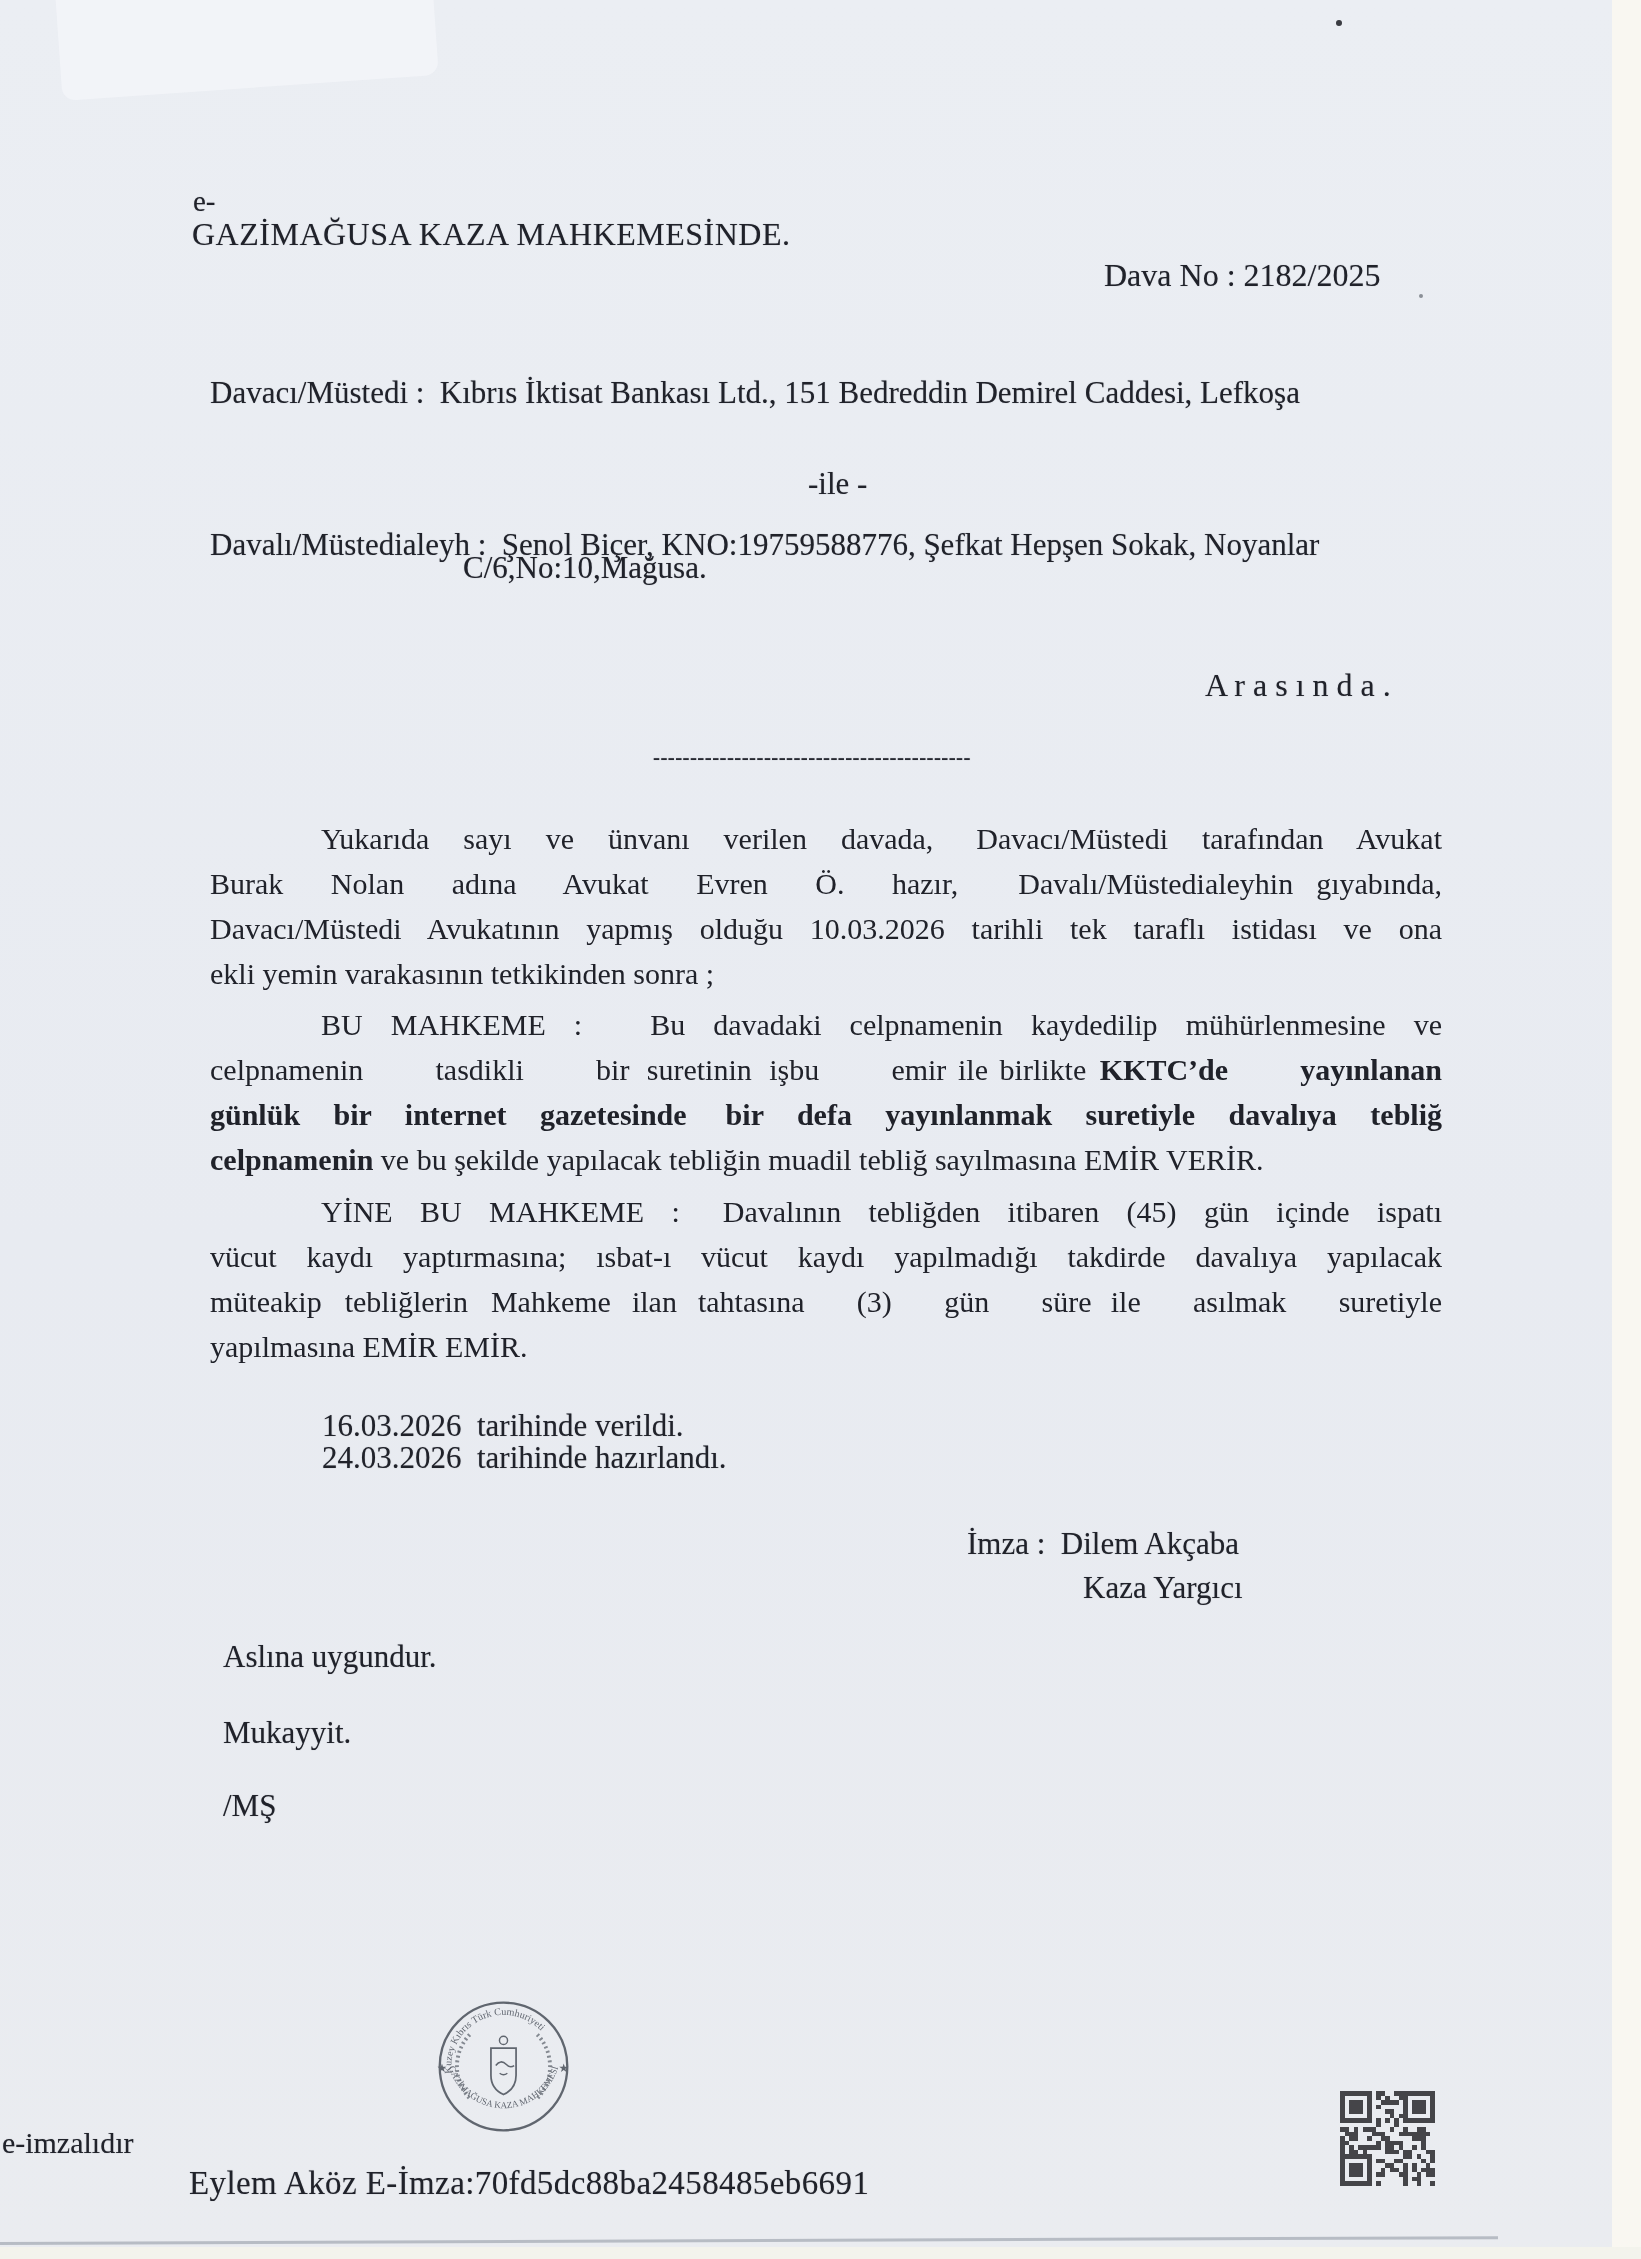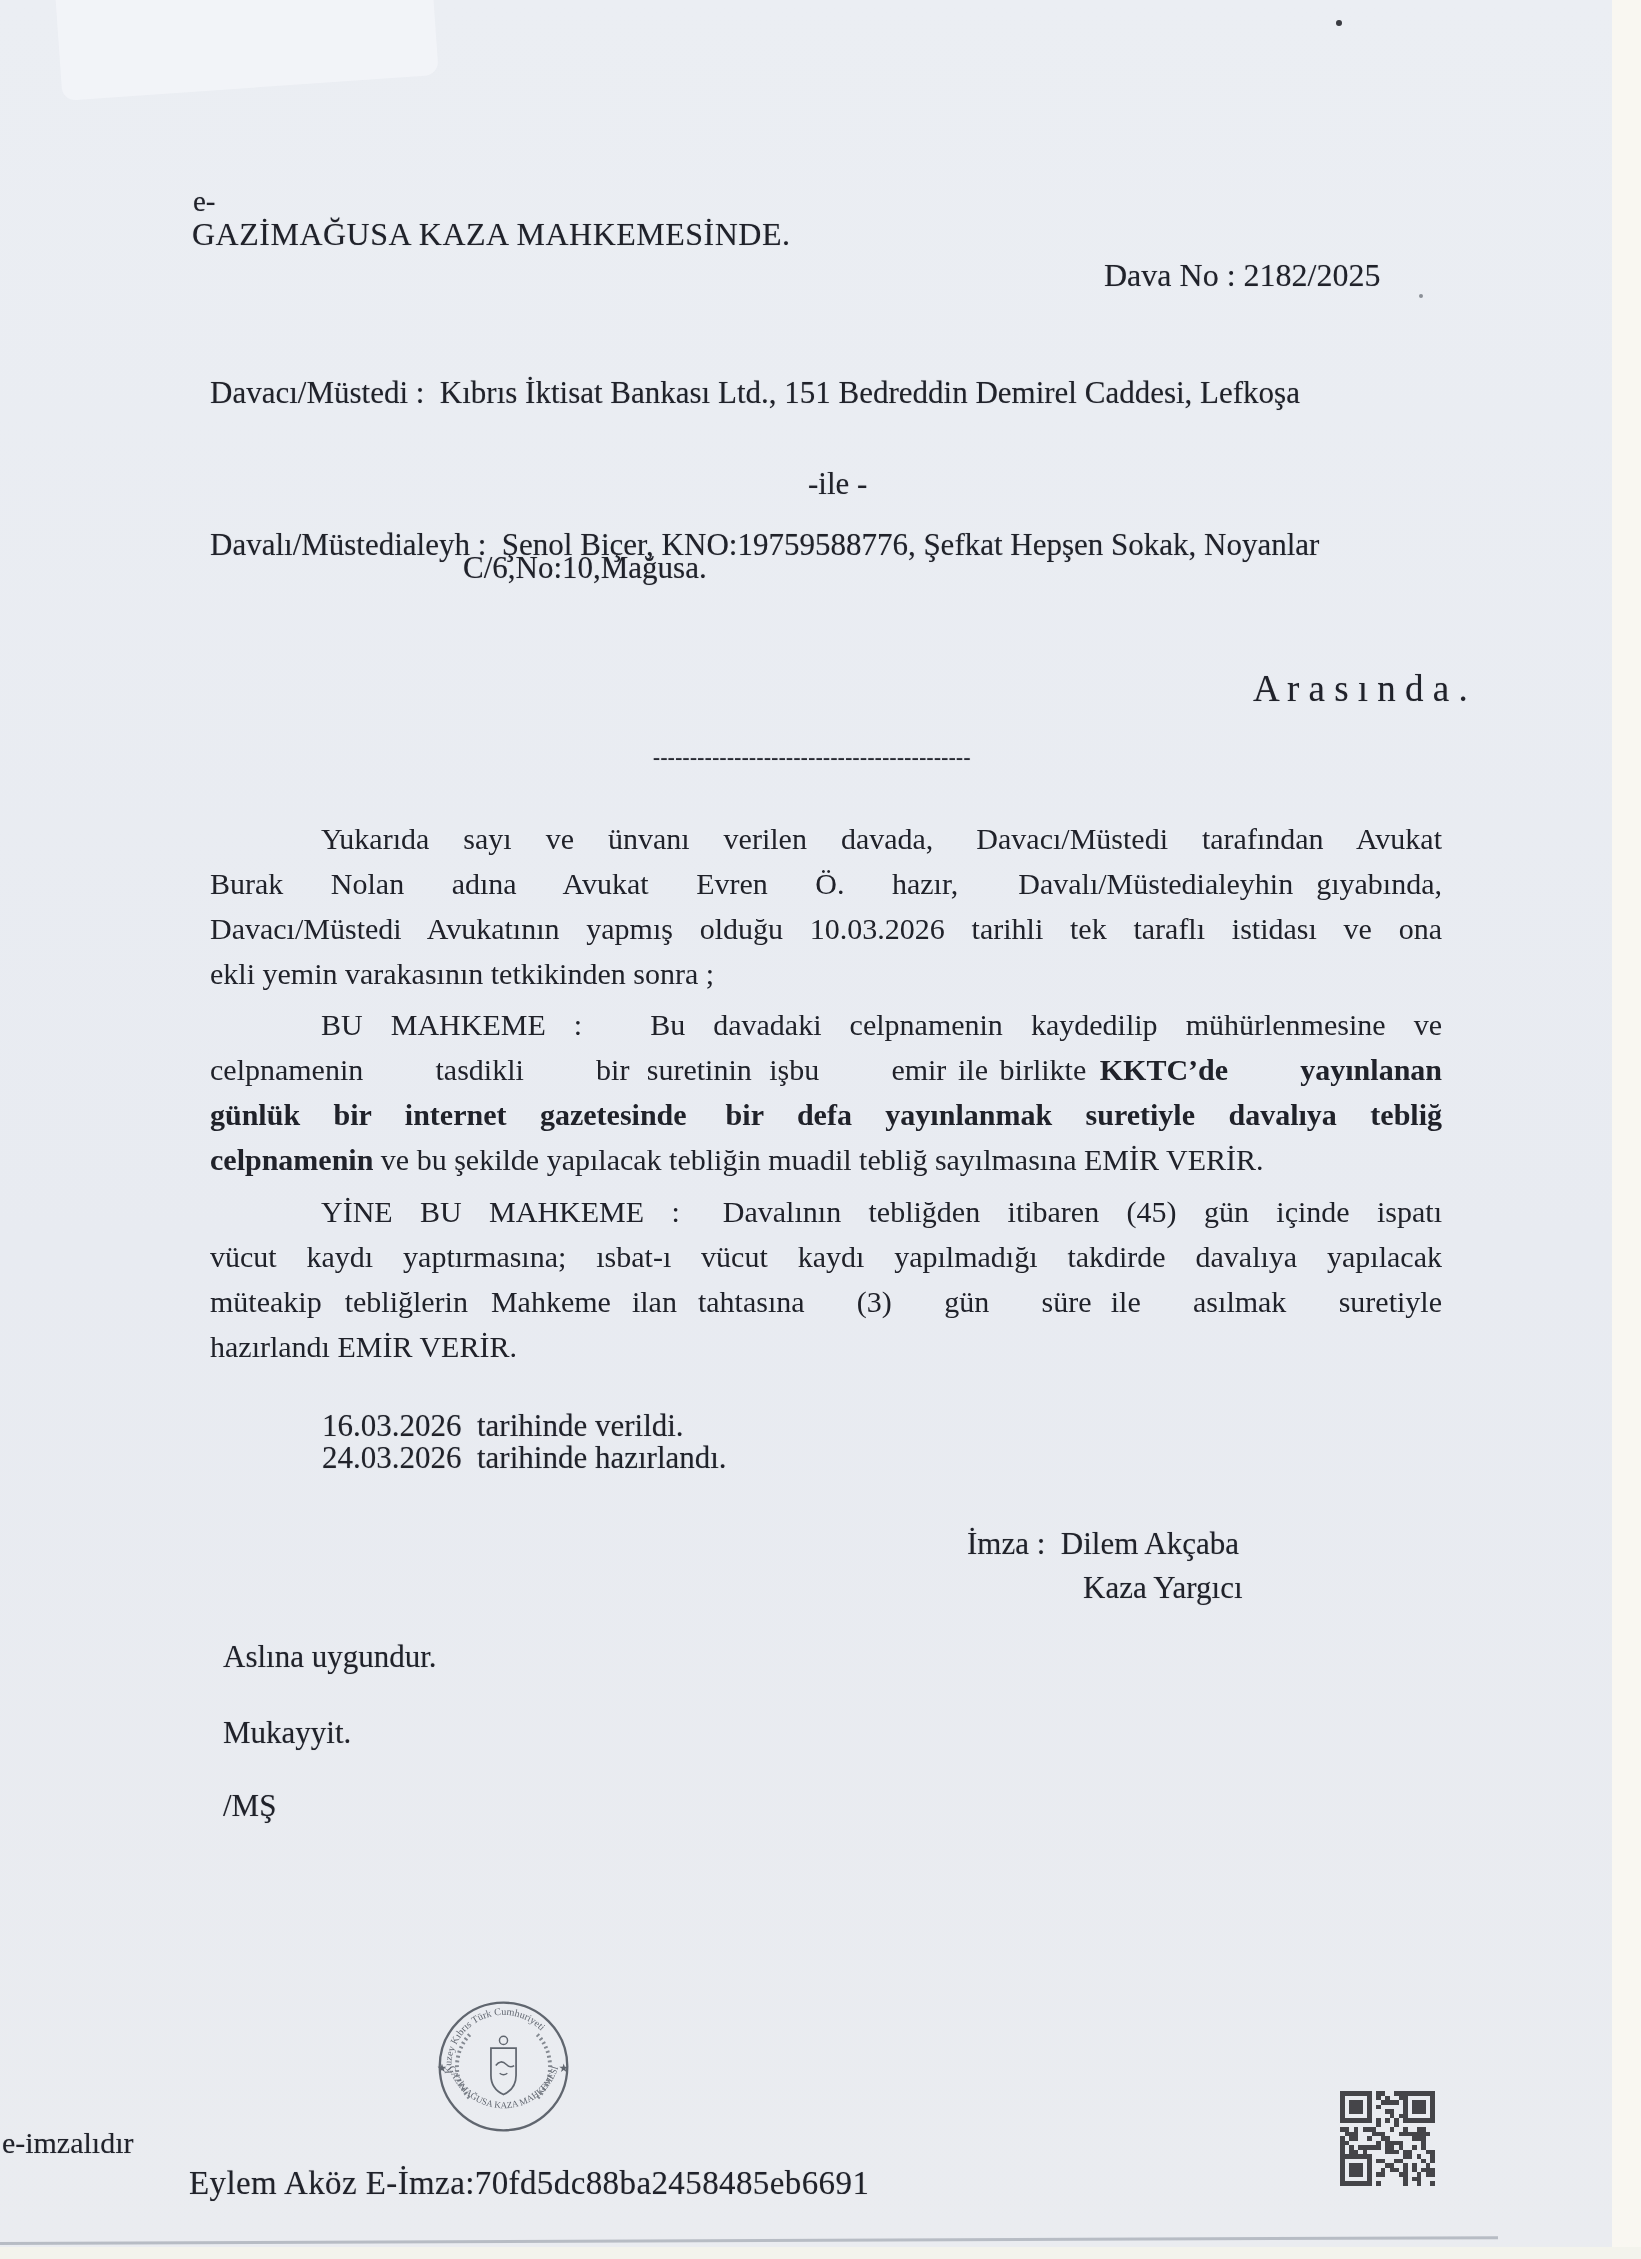--- a/index.html
+++ b/index.html
@@ -20,21 +20,21 @@
     background:#b7bcc4;transform:rotate(-0.22deg);transform-origin:left center;}
   .speck{position:absolute;border-radius:50%;}
 
   .header-e{left:193px;top:185px;font-size:29px;}
   .header-court{left:192px;top:216px;font-size:32px;letter-spacing:0.5px;}
   .case-no{left:1104px;top:257px;font-size:32px;}
   .plaintiff{left:210px;top:375px;font-size:31px;}
   .ile{left:808px;top:466px;font-size:31px;}
   .defendant1{left:210px;top:527px;font-size:31px;}
   .defendant2{left:463px;top:550px;font-size:31px;}
-  .arasinda{left:1205px;top:667px;font-size:37px;margin-left:48px;}
+  .arasinda{left:1205px;top:667px;font-size:32px;}
   .separator{left:653px;top:745px;font-size:21px;font-weight:bold;letter-spacing:0.4px;color:#262830;}
 
   .para{position:absolute;left:210px;width:1232px;font-size:30px;line-height:45px;}
   .p1{top:816px;}
   .p2{top:1002px;}
   .p3{top:1189px;}
   .pline{text-align:justify;text-align-last:justify;}
   .pline.plast{text-align-last:left;}
   .gap{display:inline-block;height:1px;}
   .b{font-weight:bold;}
@@ -83,21 +83,21 @@
   <div class="para p2">
       <div class="pline"><span class="gap" style="width: 111px;"></span><span>BU MAHKEME :</span><span class="gap" style="width: 68px;"></span><span>Bu davadaki celpnamenin kaydedilip mühürlenmesine ve</span></div>
       <div class="pline"><span>celpnamenin tasdikli bir</span><span class="gap" style="width: 17.4px;"></span><span>suretinin</span><span class="gap" style="width: 17.4px;"></span><span>işbu emir</span><span class="gap" style="width: 11.6px;"></span><span>ile</span><span class="gap" style="width: 11.6px;"></span><span>birlikte</span><span class="gap" style="width: 13.5px;"></span><span class="b">KKTC’de yayınlanan</span></div>
       <div class="pline"><span class="b">günlük bir internet gazetesinde</span><span class="gap" style="width: 39px;"></span><span class="b">bir defa yayınlanmak suretiyle davalıya tebliğ</span></div>
       <div class="pline plast"><span class="b">celpnamenin</span><span> ve bu şekilde yapılacak tebliğin muadil tebliğ sayılmasına EMİR VERİR.</span></div>
     </div>
   <div class="para p3">
       <div class="pline"><span class="gap" style="width: 111px;"></span><span>YİNE BU MAHKEME :</span><span class="gap" style="width: 43px;"></span><span>Davalının tebliğden itibaren (45) gün içinde ispatı</span></div>
       <div class="pline"><span>vücut kaydı yaptırmasına; ısbat-ı vücut kaydı yapılmadığı takdirde davalıya yapılacak</span></div>
       <div class="pline"><span>müteakip</span><span class="gap" style="width: 23px;"></span><span>tebliğlerin</span><span class="gap" style="width: 23px;"></span><span>Mahkeme</span><span class="gap" style="width: 21px;"></span><span>ilan</span><span class="gap" style="width: 21px;"></span><span>tahtasına (3) gün süre</span><span class="gap" style="width: 19.3px;"></span><span>ile asılmak suretiyle</span></div>
-      <div class="pline plast"><span>hazırlandı EMİR VERİR.</span></div>
+      <div class="pline plast"><span>yapılmasına EMİR EMİR.</span></div>
     </div>
 
   <div class="txt dates"><span>16.03.2026  tarihinde verildi.</span>
 <span>24.03.2026  tarihinde hazırlandı.</span></div>
 
   <div class="txt sig-imza">İmza :  Dilem Akçaba</div>
   <div class="txt sig-title">Kaza Yargıcı</div>
 
   <div class="txt cert1">Aslına uygundur.</div>
   <div class="txt cert2">Mukayyit.</div>

